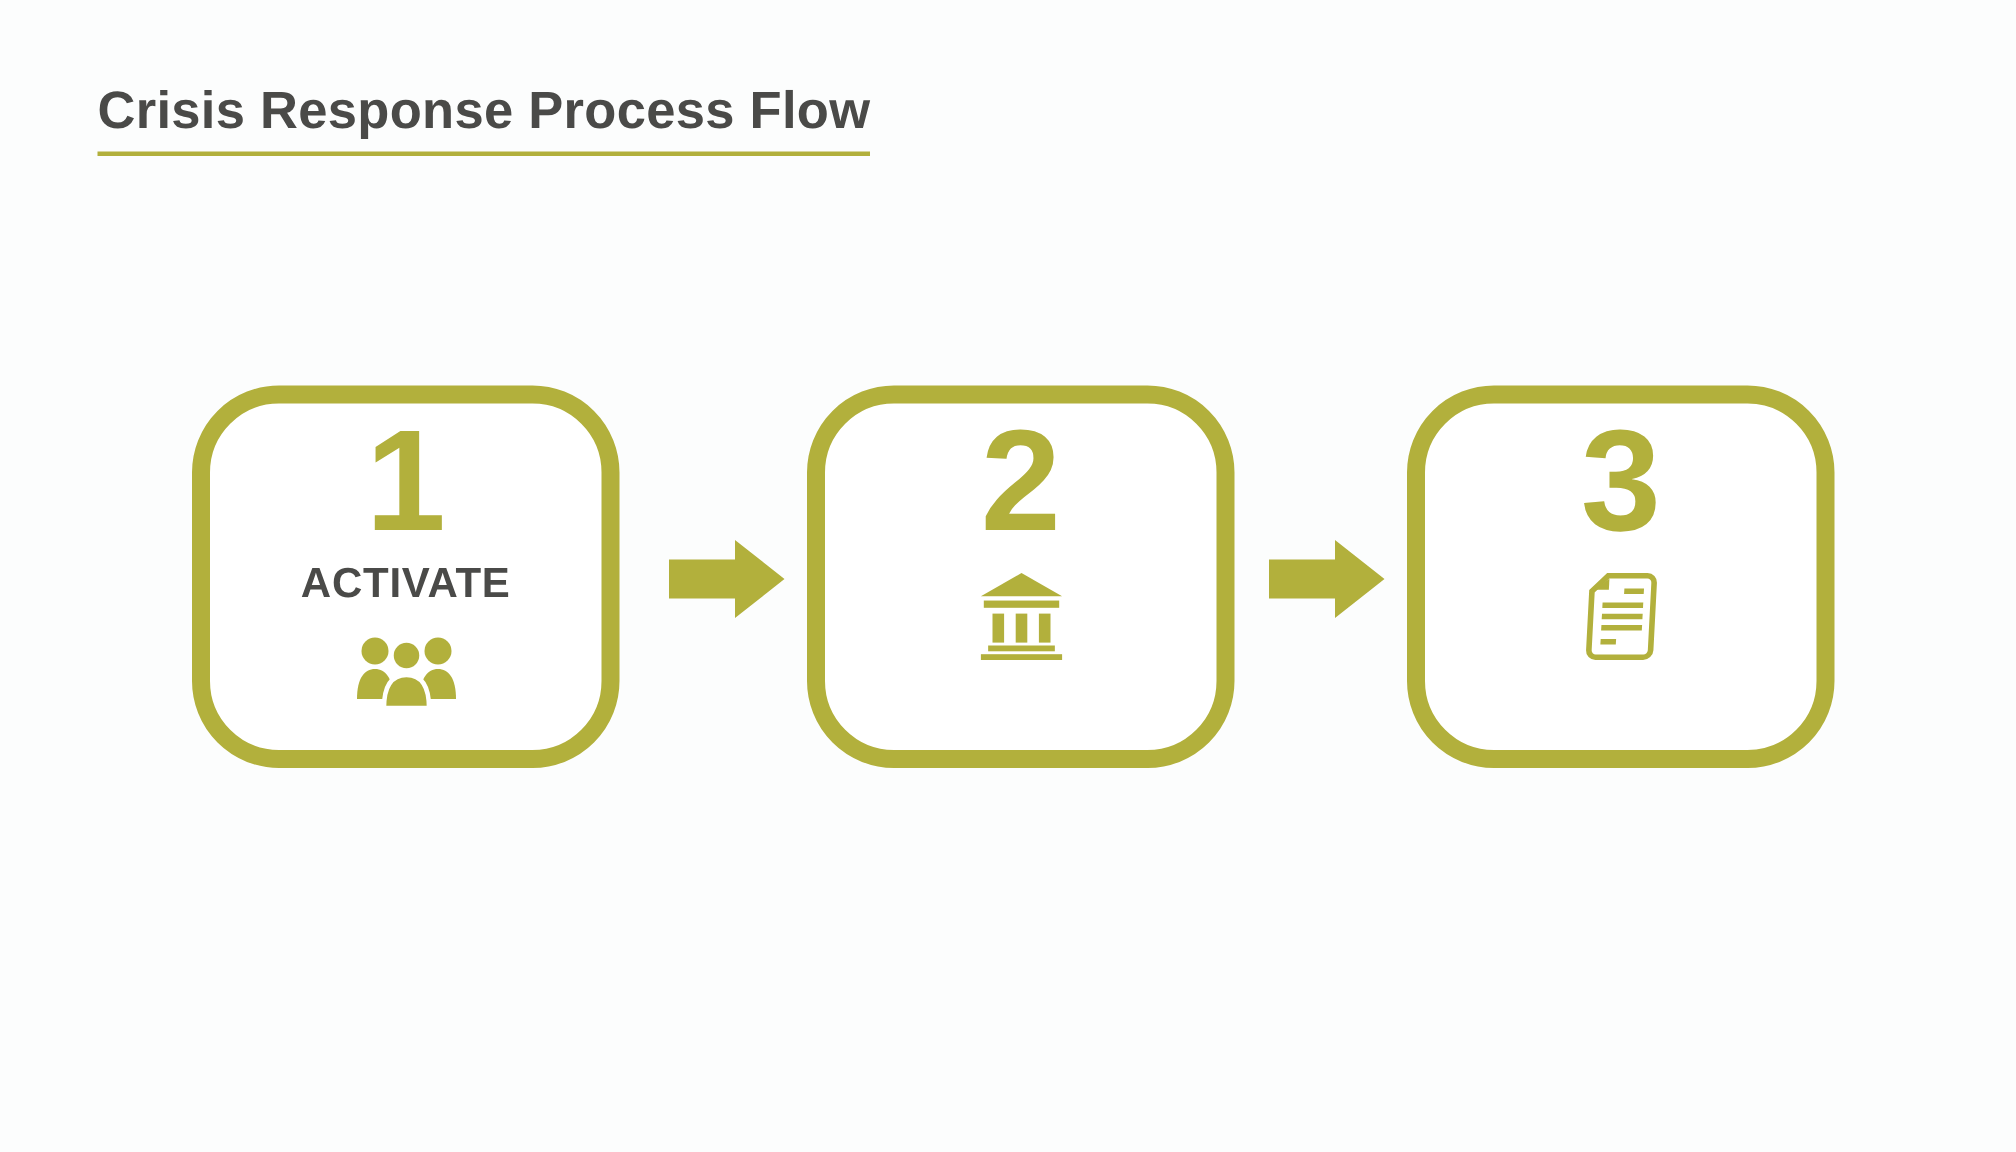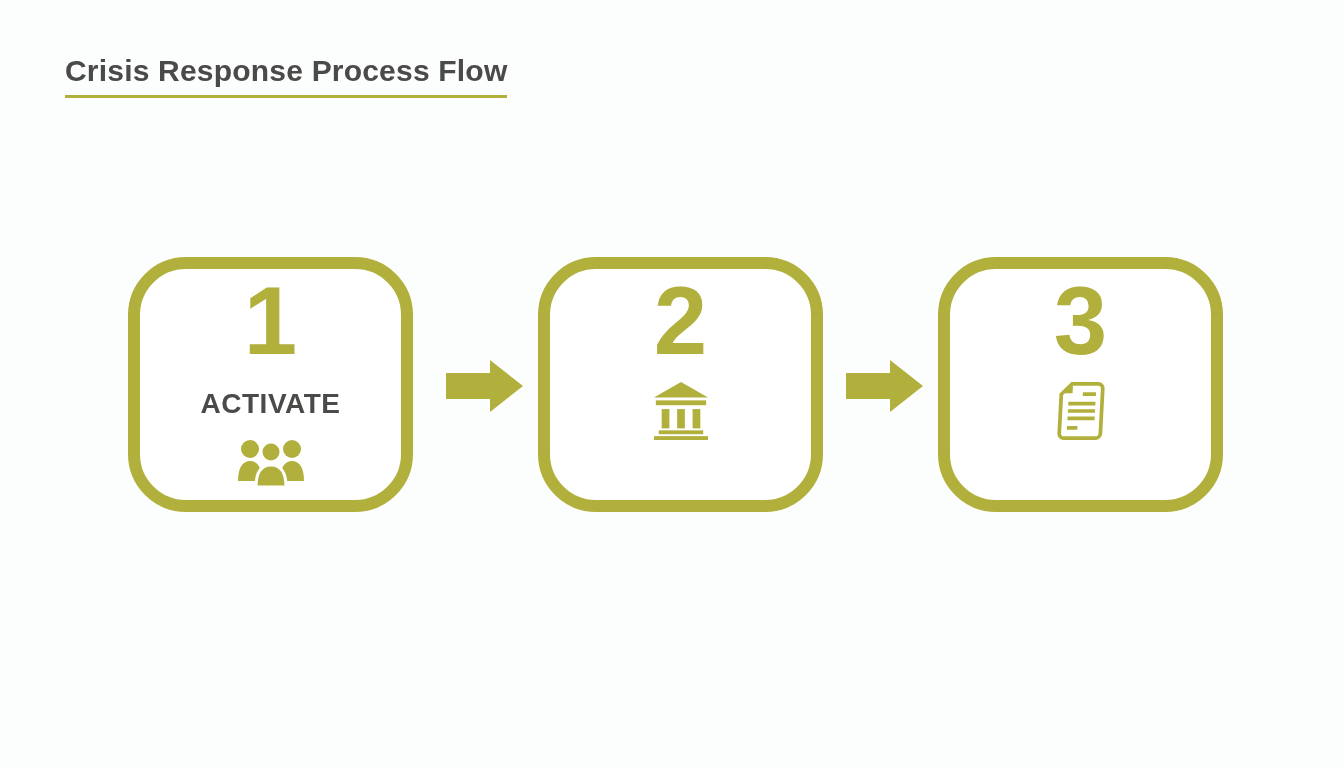--- a/index.html
+++ b/index.html
@@ -13,21 +13,21 @@
     font-family: "Liberation Sans", sans-serif;
     background: var(--background);
     overflow: hidden;
   }
   .slide { position: relative; width: 1344px; height: 768px; }
 
   
   .title-wrap { position: absolute; left: 65px; top: 54px; }
   .title {
     display: inline-block;
-    font-size: 30px;
+    font-size: 35px;
     font-weight: bold;
     color: var(--text-dark);
     letter-spacing: 0.2px;
     border-bottom: 3px solid var(--accent);
     padding-bottom: 7px;
   }
 
   
   .step {
     position: absolute;
@@ -49,21 +49,21 @@
     line-height: 1;
     font-weight: bold;
     color: var(--accent);
     margin-top: 4px;
   }
   .step-label {
     font-size: 28px;
     font-weight: bold;
     color: var(--text-dark);
     letter-spacing: 0.5px;
-    margin-top: 19px;
+    margin-top: 4px;
   }
   .step-icon {
     margin-top: 13px;
     height: 58px;
     display: flex;
     align-items: center;
     justify-content: center;
   }
 
   

